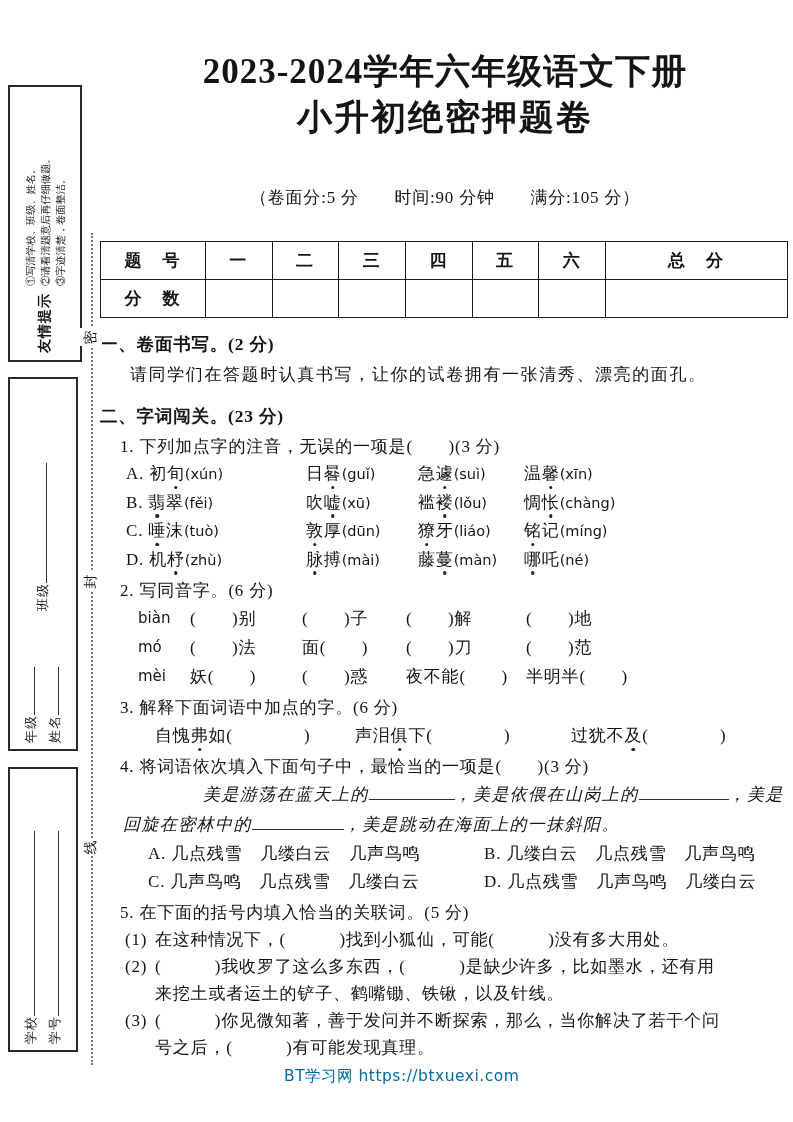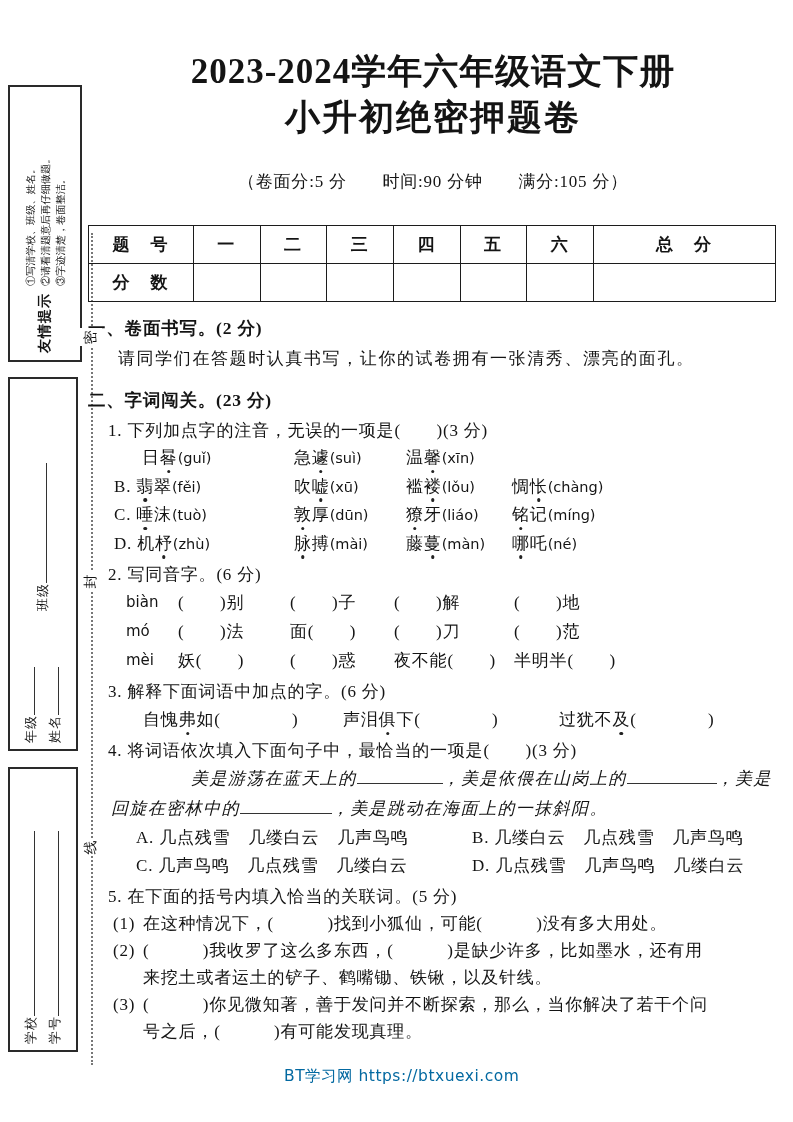--- a/index.html
+++ b/index.html
@@ -18,24 +18,24 @@
   .box-c{left:8px;top:767px;width:66px;height:281px;}
   .box-c .rot{width:268px;height:56px;display:flex;flex-direction:column;justify-content:center;}
   .fld{font-size:13px;white-space:nowrap;letter-spacing:1px;line-height:24px;}
   .fill{display:inline-block;border-bottom:1px solid #333;height:12px;vertical-align:baseline;}
   .f48{width:48px}.f120{width:120px}.f185{width:185px}
   .seal-line{position:absolute;left:91px;top:233px;height:832px;border-left:2px dotted #777;}
   .seal-char{position:absolute;left:82px;width:18px;text-align:center;font-size:14px;
              background:#fff;transform:rotate(-90deg);z-index:2;padding:2px 0;}
 
   
-  .main{position:absolute;left:88px;top:0;width:690px;}
+  .main{position:absolute;left:100px;top:0;width:690px;}
   .t1{margin:50px 0 0;text-align:center;font-size:35px;font-weight:bold;line-height:44px;letter-spacing:1px;}
   .t2{text-align:center;font-size:35px;font-weight:bold;line-height:47px;letter-spacing:2px;}
-  .info{margin-top:30px;text-align:center;font-size:17px;line-height:22px;}
+  .info{margin-top:46px;text-align:center;font-size:17px;line-height:22px;}
 
   table.score{margin-top:32px;border-collapse:collapse;width:688px;}
   table.score td{border:1.6px solid #1c1c1c;height:35px;text-align:center;
                  font-size:17px;font-weight:bold;letter-spacing:2px;}
   table.score td.c1{width:102px;}
 
   .sec-h{margin-top:13px;font-size:17.5px;font-weight:bold;line-height:27px;}
   .para{margin:2px 0 0 30px;font-size:17px;line-height:30px;letter-spacing:1.6px;}
   .q-h{margin:3px 0 0 20px;font-size:17px;line-height:27px;}
 
@@ -140,20 +140,21 @@
       </table>
 
     <div class="sec-h">一、卷面书写。(2 分)</div>
     <div class="para">请同学们在答题时认真书写，让你的试卷拥有一张清秀、漂亮的面孔。</div>
 
     <div class="sec-h">二、字词闯关。(23 分)</div>
 
     <div class="q-h">1. 下列加点字的注音，无误的一项是(　　)(3 分)</div>
 
     <div class="q1row">
+      <div><span class="lead">A.</span> <span>初</span><span class="du">旬</span><span></span><span class="py">(xún)</span></div>
       <div><span>日</span><span class="du">晷</span><span></span><span class="py">(guǐ)</span></div>
       <div><span>急</span><span class="du">遽</span><span></span><span class="py">(suì)</span></div>
       <div><span>温</span><span class="du">馨</span><span></span><span class="py">(xīn)</span></div>
     </div>
     <div class="q1row">
       <div><span class="lead">B.</span> <span></span><span class="du">翡</span><span>翠</span><span class="py">(fěi)</span></div>
       <div><span>吹</span><span class="du">嘘</span><span></span><span class="py">(xū)</span></div>
       <div><span>褴</span><span class="du">褛</span><span></span><span class="py">(lǒu)</span></div>
       <div><span>惆</span><span class="du">怅</span><span></span><span class="py">(chàng)</span></div>
     </div>

